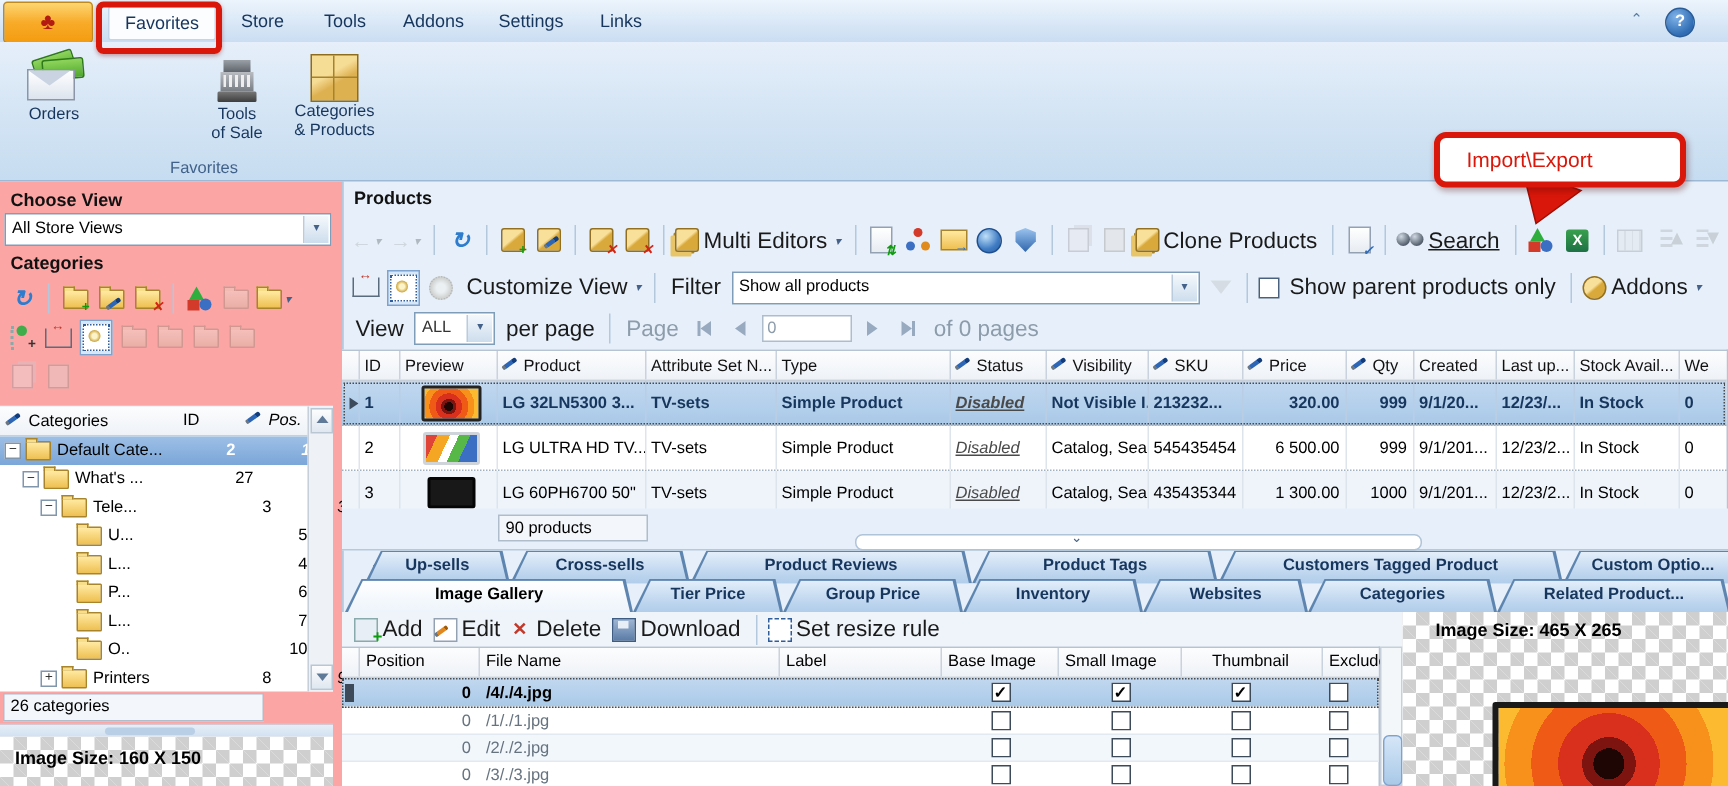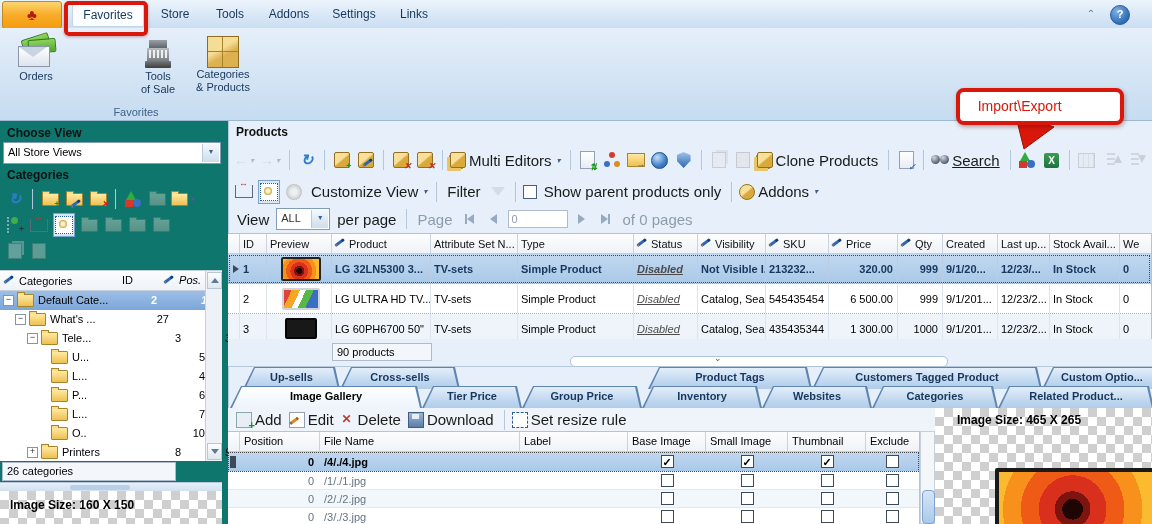--- a/index.html
+++ b/index.html
@@ -127,21 +127,21 @@
   .tri.r{border-left:7px solid #98aabf;border-top:5px solid transparent;border-bottom:5px solid transparent;}
   .tri.l{border-right:7px solid #98aabf;border-top:5px solid transparent;border-bottom:5px solid transparent;}
   .bar{display:inline-block;width:2px;height:10px;background:#98aabf;}
   .combo{position:absolute;background:#fff;border:1px solid #7f9db9;}
   .combo .val{position:absolute;left:4px;top:0;bottom:0;right:18px;line-height:18px;white-space:nowrap;overflow:hidden;}
   .combo .dd{position:absolute;right:1px;top:1px;bottom:1px;width:16px;text-align:center;
      background:linear-gradient(#f4f8fc,#cddded);border-left:1px solid #b9cbdd;color:#44618a;font-size:8px;}
   .combo .dd::after{content:"▾";line-height:16px;}
 
   
-  #leftpanel{left:0;top:121px;width:228px;height:403px;background:#0f766e;border-right:1px solid #b5c8dc;}
+  #leftpanel{left:0;top:121px;width:228px;height:403px;background:#fca5a5;border-right:1px solid #b5c8dc;}
   .paneltitle{font-weight:bold;font-size:12px;color:#111;}
   .lp-toolrow{display:flex;align-items:center;gap:4px;padding-left:5px;}
   .treewrap{position:absolute;left:0;top:149px;width:222px;height:190px;background:#fff;border-top:1px solid #c2cedc;}
   .thead{display:flex;height:19px;background:linear-gradient(#fcfdfe,#eef2f7);border-bottom:1px solid #c6cfda;}
   .thead span{line-height:18px;}
   .trow{display:flex;height:19px;line-height:19px;align-items:center;}
   .trow.sel{background:linear-gradient(#9dbfe6,#7ba6d8);}
   .trow.sel .tid,.trow.sel .tpos{color:#fff;font-weight:bold;}
   .tname{width:118px;display:flex;align-items:center;overflow:hidden;white-space:nowrap;flex:0 0 118px;}
   .tlabel{padding-left:4px;overflow:hidden;white-space:nowrap;}
@@ -586,20 +586,24 @@
       </span>
     <span class="tb dis">
         <span class="gear"></span>
       </span>
     <span class="tb">
         <span class="lbl">Customize View</span>
         <i class="dda"></i>
       </span>
     <span class="sep"></span>
     <span class="lbl">Filter</span>
+    <span class="combo" style="position:relative;width:310px;height:20px;flex:0 0 310px;">
+      <span class="val">Show all products</span>
+      <span class="dd"></span>
+    </span>
     <span class="tb dis">
         <span class="funnel"></span>
       </span>
     <span class="sep"></span>
     <span class="cbx"></span>
     <span class="lbl">Show parent products only</span>
     <span class="sep"></span>
     <span class="tb">
         <span class="goldbox" style="border-radius:50%;"></span>
         <span class="lbl">Addons</span>
@@ -761,20 +765,23 @@
     <span class="hthumb" style="left:342px;top:17px;width:376px;"></span>
     <span class="chev" style="left:486px;top:14px;">⌄</span>
   </div>
 
   <div class="tab" style="left:243px;top:367px;width:97px;">
       <span class="t-label">Up-sells</span>
     </div>
   <div class="tab" style="left:340px;top:367px;width:120px;">
       <span class="t-label">Cross-sells</span>
     </div>
+  <div class="tab" style="left:460px;top:367px;width:188px;">
+      <span class="t-label">Product Reviews</span>
+    </div>
   <div class="tab" style="left:648px;top:367px;width:164px;">
       <span class="t-label">Product Tags</span>
     </div>
   <div class="tab" style="left:812px;top:367px;width:230px;">
       <span class="t-label">Customers Tagged Product</span>
     </div>
   <div class="tab" style="left:1042px;top:367px;width:120px;">
       <span class="t-label">Custom Optio...</span>
     </div>
 
@@ -826,21 +833,21 @@
     </div>
 
     <div id="galgrid">
       <div class="ghead2">
         <span class="g-ind"></span>
         <span class="g-pos" style="text-align:left;">Position</span>
         <span class="g-file">File Name</span>
         <span class="g-label">Label</span>
         <span class="g-base" style="text-align:left;">Base Image</span>
         <span class="g-small" style="text-align:left;">Small Image</span>
-        <span class="g-thumb" style="text-align:left;">Thumbnail</span>
+        <span class="g-thumb" style="text-align:left;margin-left:16px;">Thumbnail</span>
         <span class="g-excl" style="text-align:left;border-right:none;">Exclude</span>
       </div>
       <div class="garow first sel">
         <span class="g-ind"><i class="rowptr"></i></span>
         <span class="g-pos">0</span>
         <span class="g-file">/4/./4.jpg</span>
         <span class="g-label"></span>
         <span class="g-base"><span class="cb on">✓</span></span>
         <span class="g-small"><span class="cb on">✓</span></span>
         <span class="g-thumb"><span class="cb on">✓</span></span>

